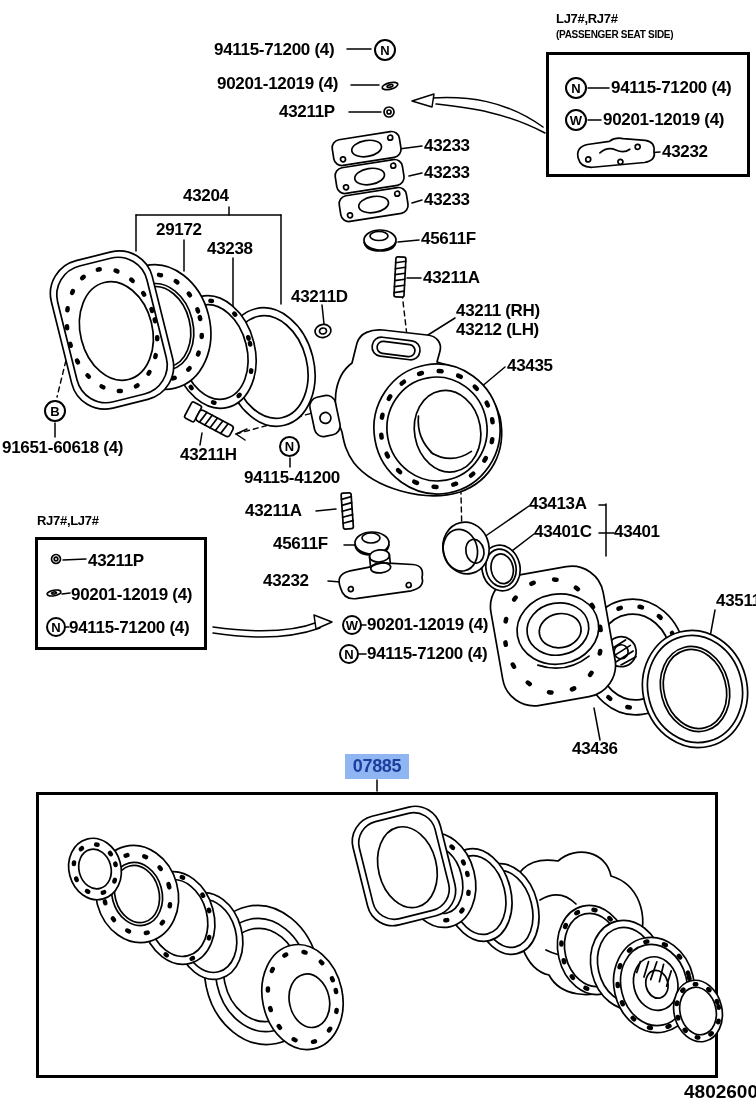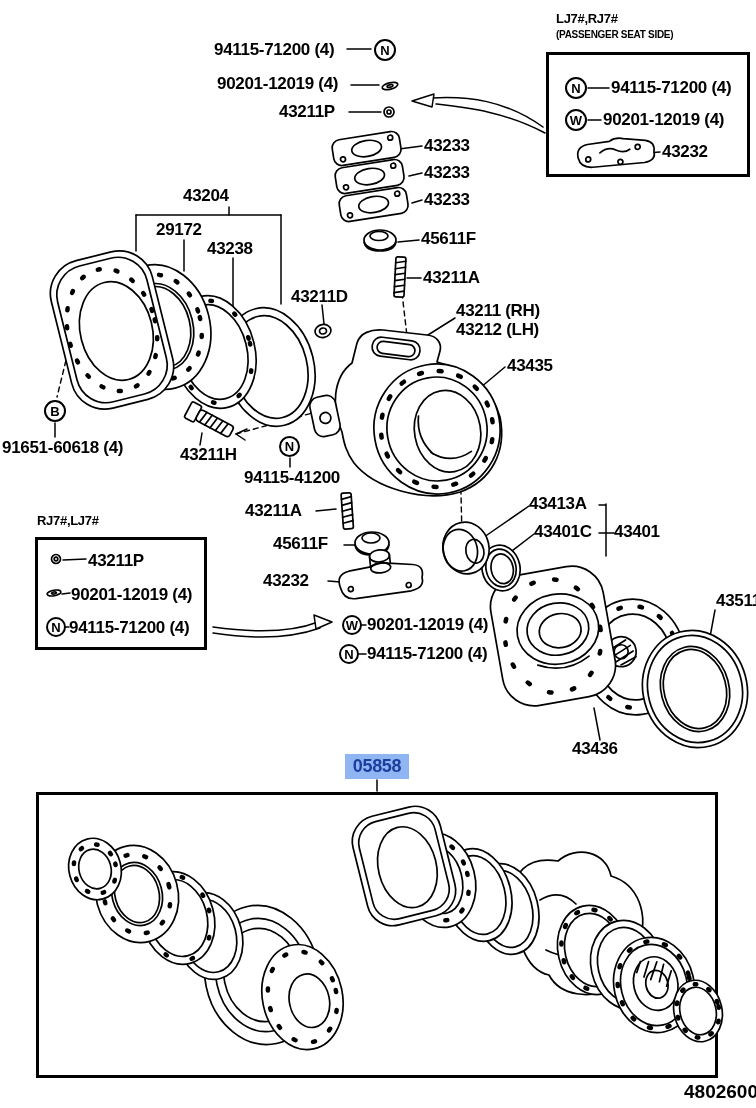--- a/index.html
+++ b/index.html
@@ -371,15 +371,15 @@
       <div class="badge" style="left: 374px; top: 39px; width: 22px; height: 22px;">N</div>
       <div class="badge" style="left: 44px; top: 400px; width: 22px; height: 22px;">B</div>
       <div class="badge" style="left: 279px; top: 436px; width: 21px; height: 21px;">N</div>
       <div class="badge" style="left: 46px; top: 617px; width: 20px; height: 20px;">N</div>
       <div class="badge" style="left: 342px; top: 615px; width: 20px; height: 20px;">W</div>
       <div class="badge" style="left: 339px; top: 644px; width: 20px; height: 20px;">N</div>
       <div class="badge" style="left: 565px; top: 77px; width: 22px; height: 22px;">N</div>
       <div class="badge" style="left: 565px; top: 109px; width: 22px; height: 22px;">W</div>
     </div>
 
-  <div id="selected-part" style="background: rgb(143, 182, 242); color: rgb(29, 62, 158);">05858</div>
+  <div id="selected-part" style="background: rgb(143, 182, 242); color: rgb(29, 62, 158);">07885</div>
   <div id="footer-code">4802600</div>
 </div>
 
 </body></html>

